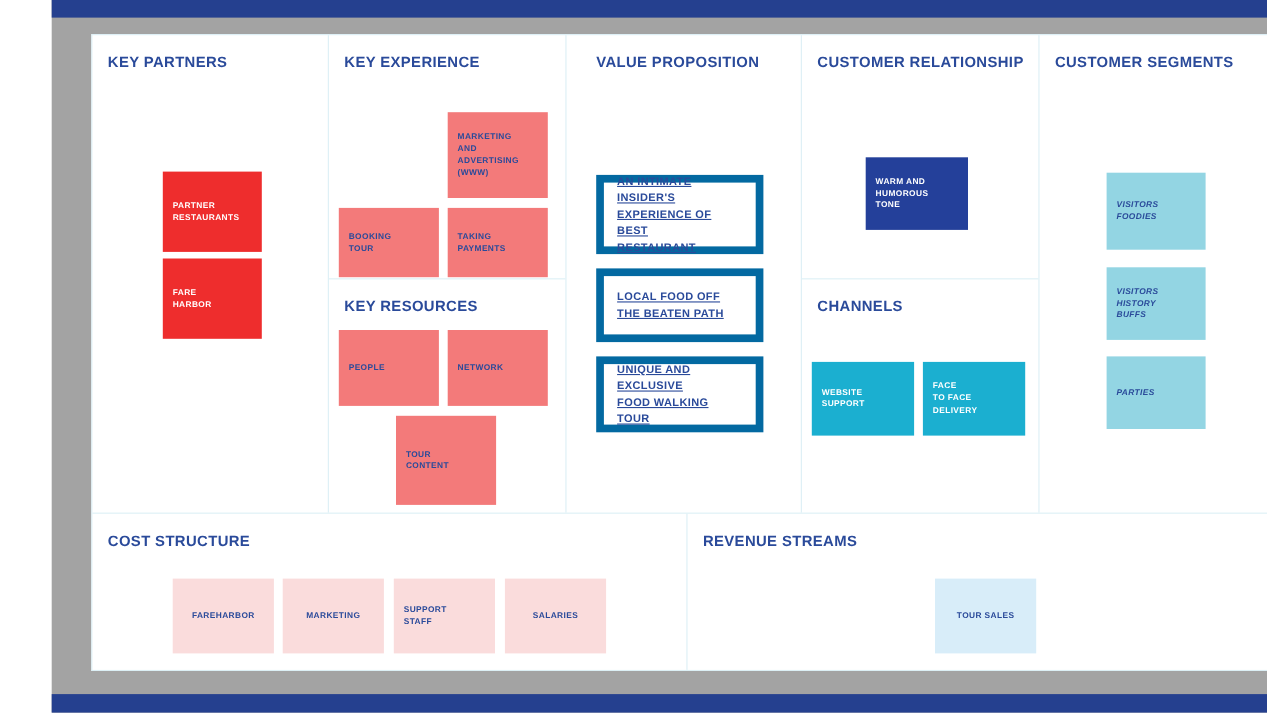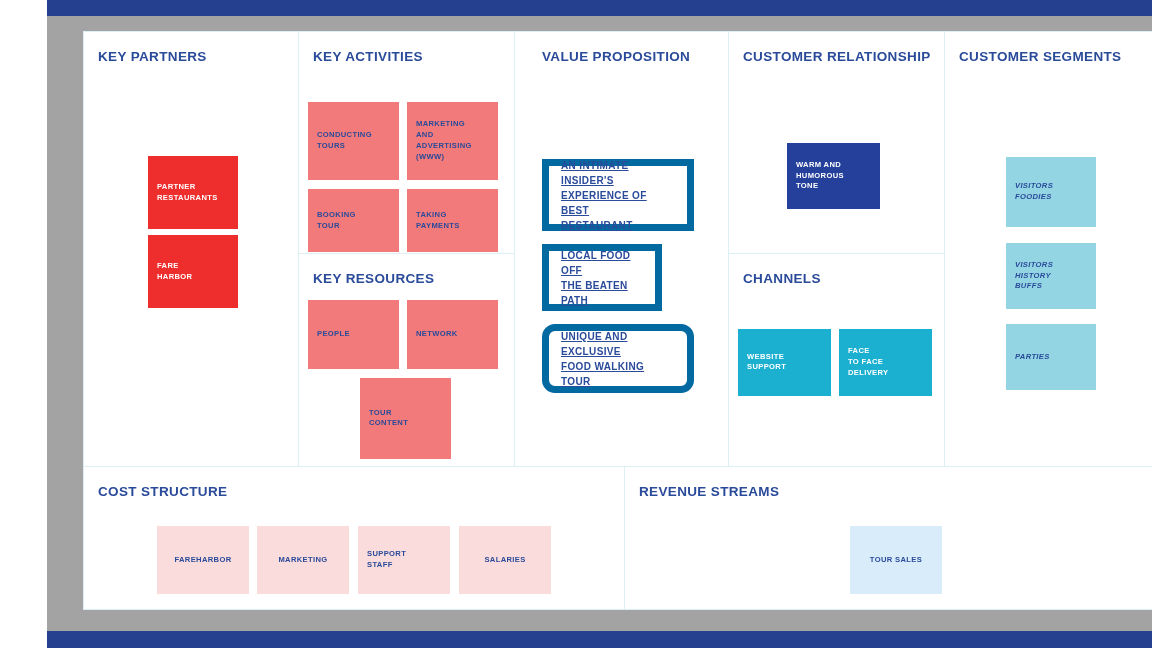--- a/index.html
+++ b/index.html
@@ -138,22 +138,22 @@
   .ka-3 { left: 9px;   top: 139px; width: 91px;  height: 63px; }
   .ka-4 { left: 108px; top: 139px; width: 91px;  height: 63px; }
 
   
   .kr-1 { left: 9px;   top: 46px;  width: 91px;  height: 69px; }
   .kr-2 { left: 108px; top: 46px;  width: 91px;  height: 69px; }
   .kr-3 { left: 61px;  top: 124px; width: 91px;  height: 81px; }
 
   
   .vp-1 { left: 27px;  top: 127px; width: 152px; height: 72px; }
-  .vp-2 { left: 27px;  top: 212px; width: 120px; height: 67px; }
-  .vp-3 { left: 27px;  top: 292px; width: 152px; height: 69px; border-radius: 13px; }
+  .vp-2 { left: 27px;  top: 212px; width: 152px; height: 67px; }
+  .vp-3 { left: 27px;  top: 292px; width: 152px; height: 69px; }
 
   
   .cr-1 { left: 58px;  top: 93px;  width: 93px;  height: 66px; }
 
   
   .ch-1 { left: 9px;   top: 75px;  width: 93px;  height: 67px; }
   .ch-2 { left: 110px; top: 75px;  width: 93px;  height: 67px; }
 
   
   .cs-1 { left: 61px;  top: 125px; width: 90px;  height: 70px; }
@@ -190,23 +190,21 @@
         <div class="heading">KEY PARTNERS</div>
         <div class="note note-red kp-1">PARTNER
 RESTAURANTS</div>
         <div class="note note-red kp-2">FARE
 HARBOR</div>
       </div>
 
       <div class="cell col-activities">
 
         <div class="subcell subcell-activities">
-          <div class="heading">KEY ACTIVITIES</div>
-          <div class="note note-salmon ka-1">CONDUCTING
-TOURS</div>
+          <div class="heading">KEY EXPERIENCE</div>
           <div class="note note-salmon ka-2">MARKETING
 AND
 ADVERTISING
 (WWW)</div>
           <div class="note note-salmon ka-3">BOOKING
 TOUR</div>
           <div class="note note-salmon ka-4">TAKING
 PAYMENTS</div>
         </div>
 

